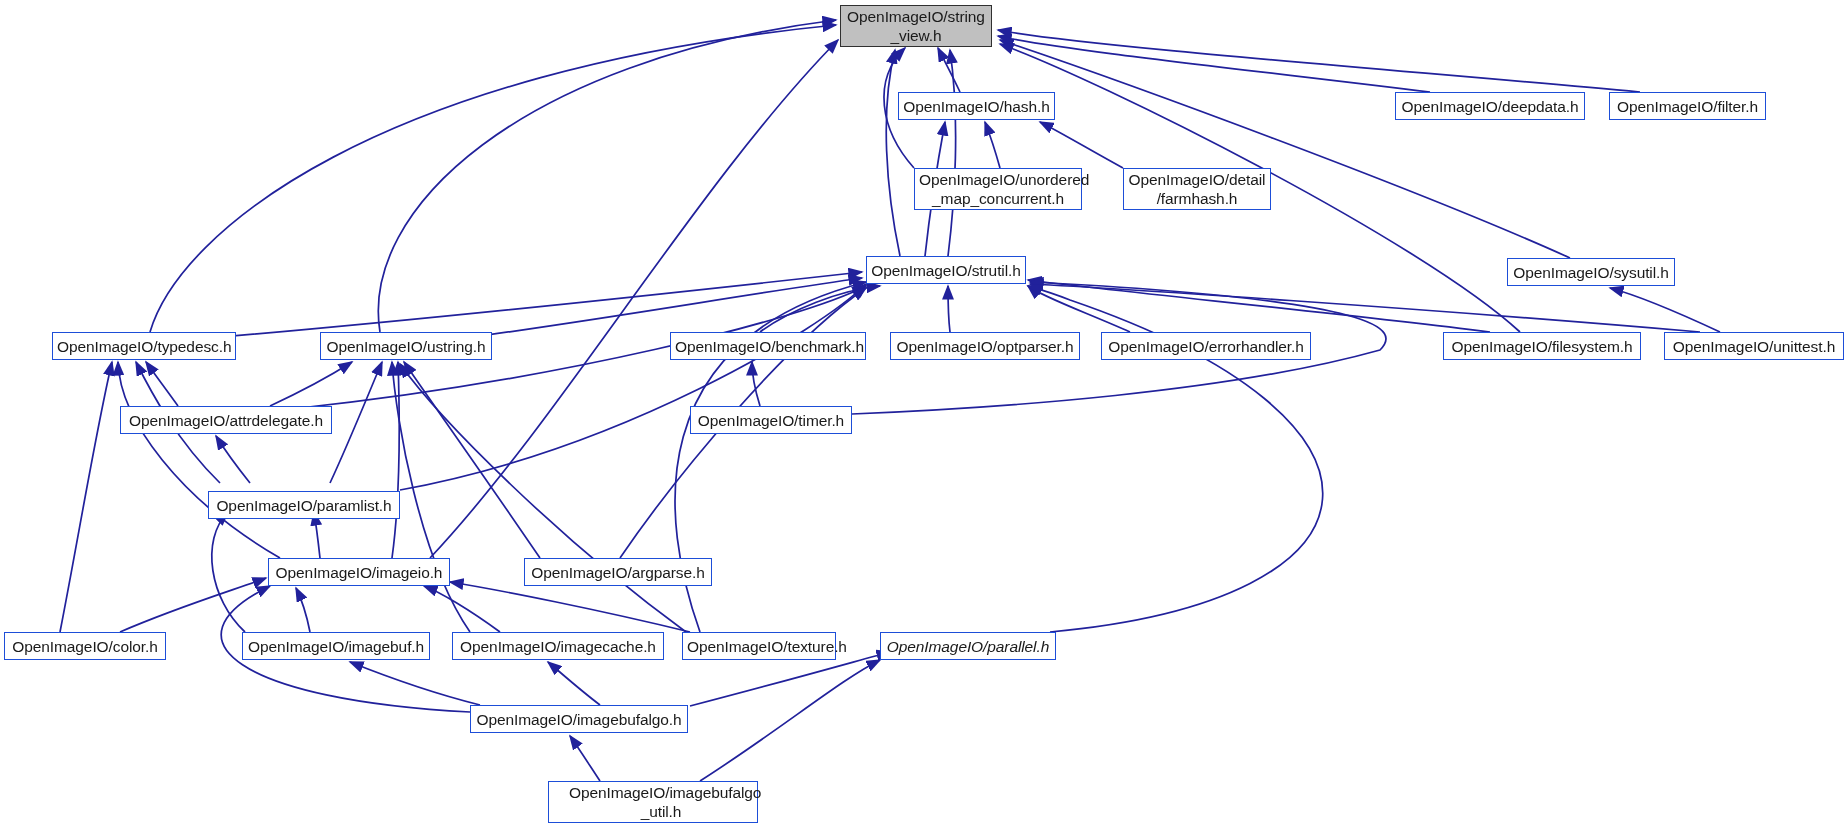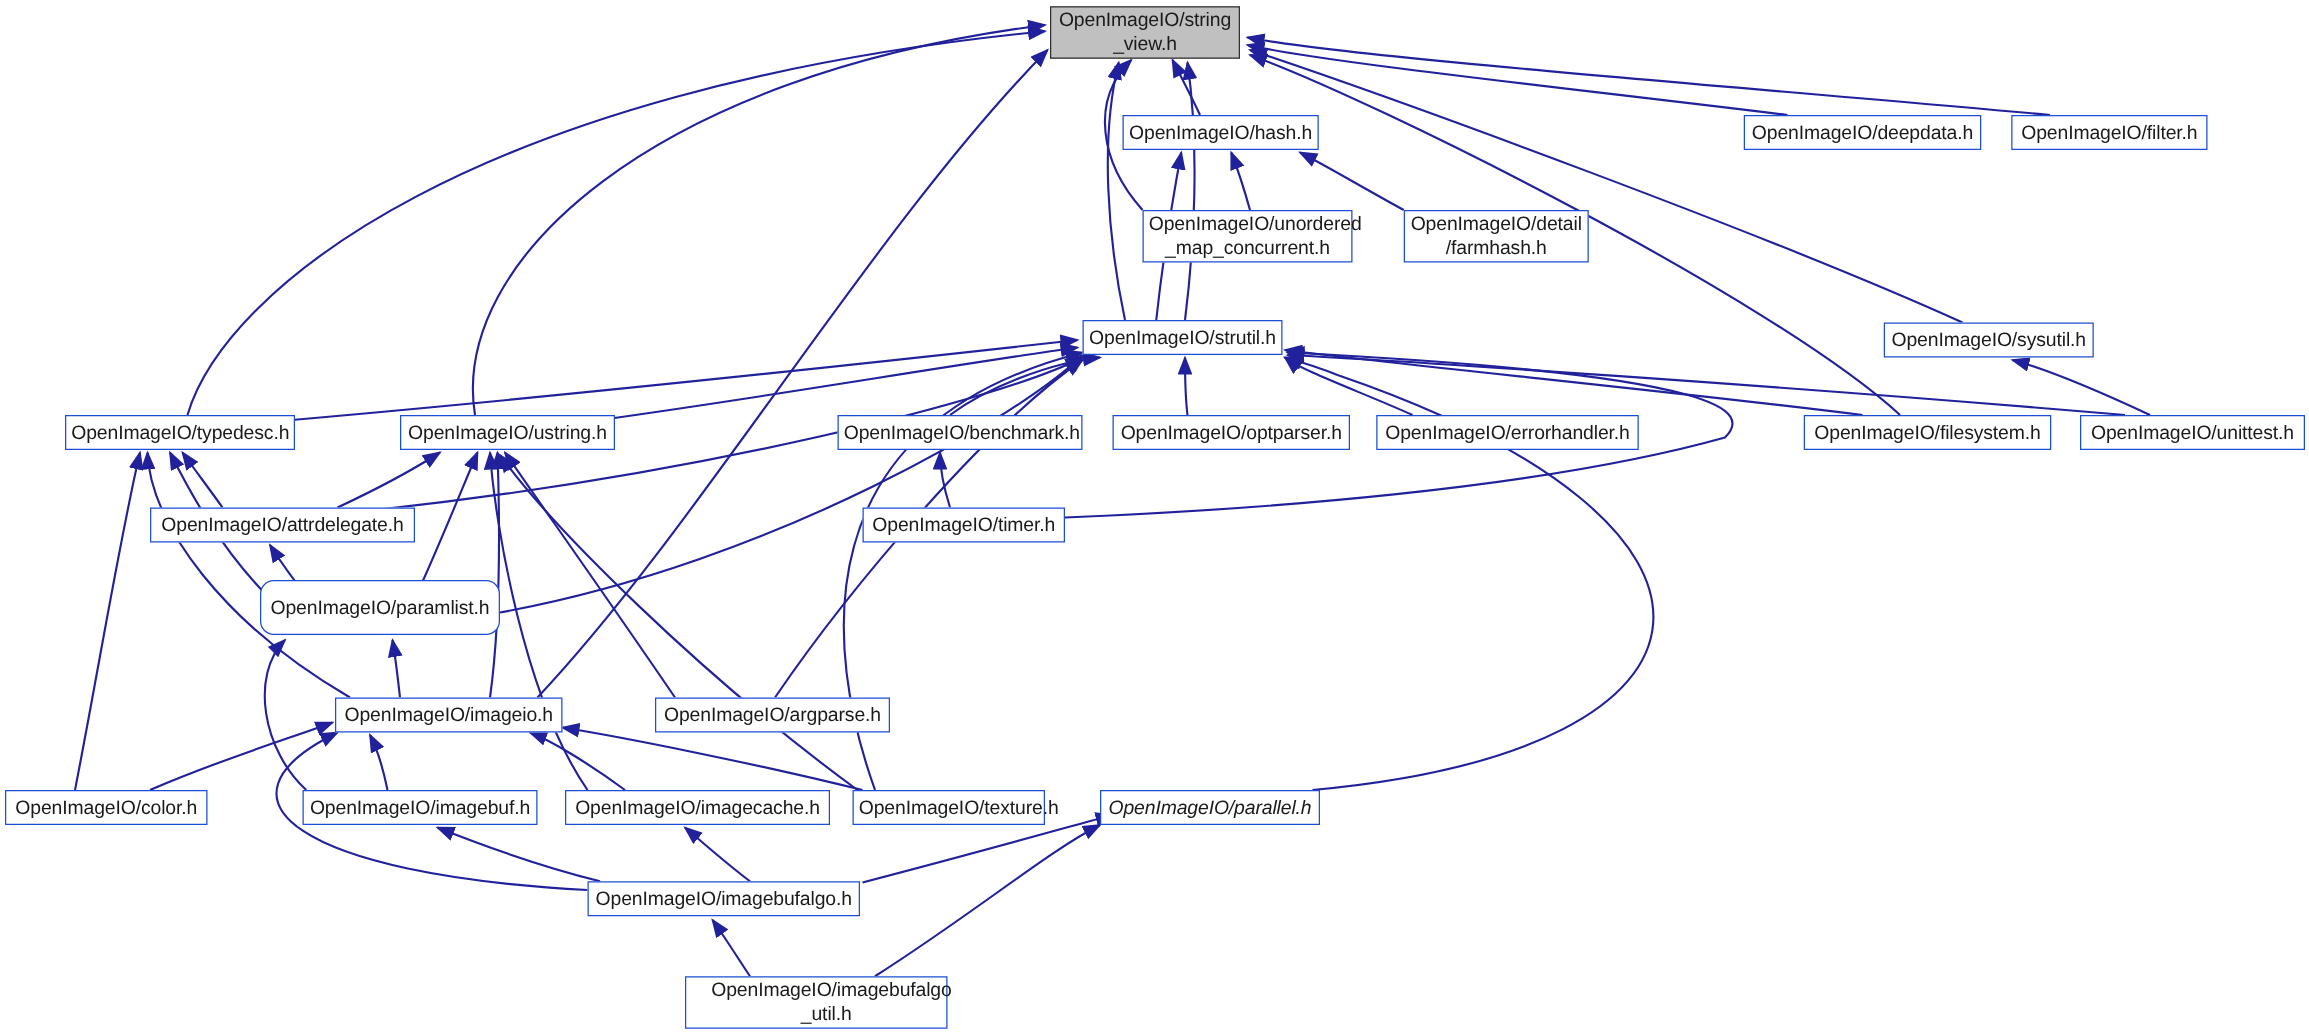--- a/index.html
+++ b/index.html
@@ -130,21 +130,21 @@
       <div class="node" style="left: 1507px; top: 258px; width: 168px; height: 28px;"><span class="node-label">OpenImageIO/sysutil.h</span></div>
       <div class="node" style="left: 52px; top: 332px; width: 184px; height: 28px;"><span class="node-label">OpenImageIO/typedesc.h</span></div>
       <div class="node" style="left: 320px; top: 332px; width: 172px; height: 28px; text-align: center;"><span class="node-label">OpenImageIO/ustring.h</span></div>
       <div class="node" style="left: 670px; top: 332px; width: 196px; height: 28px;"><span class="node-label">OpenImageIO/benchmark.h</span></div>
       <div class="node" style="left: 890px; top: 332px; width: 190px; height: 28px;"><span class="node-label">OpenImageIO/optparser.h</span></div>
       <div class="node" style="left: 1101px; top: 332px; width: 210px; height: 28px;"><span class="node-label">OpenImageIO/errorhandler.h</span></div>
       <div class="node" style="left: 1443px; top: 332px; width: 198px; height: 28px;"><span class="node-label">OpenImageIO/filesystem.h</span></div>
       <div class="node" style="left: 1664px; top: 332px; width: 180px; height: 28px;"><span class="node-label">OpenImageIO/unittest.h</span></div>
       <div class="node" style="left: 120px; top: 406px; width: 212px; height: 28px;"><span class="node-label">OpenImageIO/attrdelegate.h</span></div>
       <div class="node" style="left: 690px; top: 406px; width: 162px; height: 28px;"><span class="node-label">OpenImageIO/timer.h</span></div>
-      <div class="node" style="left: 208px; top: 464px; width: 192px; height: 44px; border-radius: 11px;"><span class="node-label">OpenImageIO/paramlist.h</span></div>
+      <div class="node" style="left: 208px; top: 491px; width: 192px; height: 28px;"><span class="node-label">OpenImageIO/paramlist.h</span></div>
       <div class="node" style="left: 268px; top: 558px; width: 182px; height: 28px;"><span class="node-label">OpenImageIO/imageio.h</span></div>
       <div class="node" style="left: 524px; top: 558px; width: 188px; height: 28px;"><span class="node-label">OpenImageIO/argparse.h</span></div>
       <div class="node" style="left: 4px; top: 632px; width: 162px; height: 28px;"><span class="node-label">OpenImageIO/color.h</span></div>
       <div class="node" style="left: 242px; top: 632px; width: 188px; height: 28px;"><span class="node-label">OpenImageIO/imagebuf.h</span></div>
       <div class="node" style="left: 452px; top: 632px; width: 212px; height: 28px;"><span class="node-label">OpenImageIO/imagecache.h</span></div>
       <div class="node" style="left: 682px; top: 632px; width: 154px; height: 28px;"><span class="node-label">OpenImageIO/texture.h</span></div>
       <div class="node" style="left: 880px; top: 632px; width: 176px; height: 28px; font-style: italic;"><span class="node-label">OpenImageIO/parallel.h</span></div>
       <div class="node" style="left: 470px; top: 705px; width: 218px; height: 28px;"><span class="node-label">OpenImageIO/imagebufalgo.h</span></div>
       <div class="node" style="left: 548px; top: 781px; width: 210px; height: 42px; padding-left: 16px;"><span class="node-label">OpenImageIO/imagebufalgo
 _util.h</span></div>

